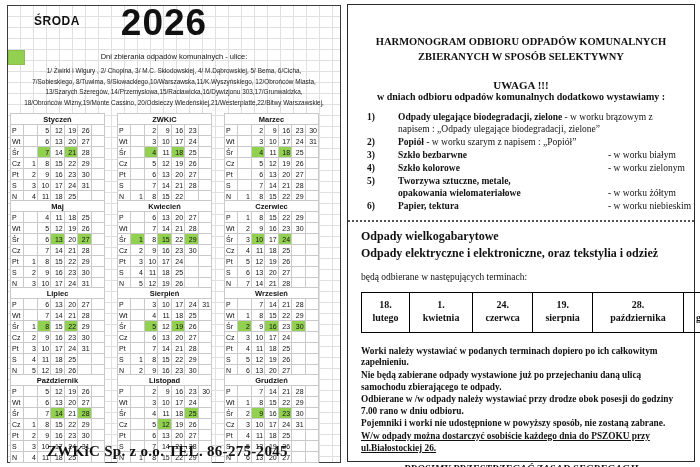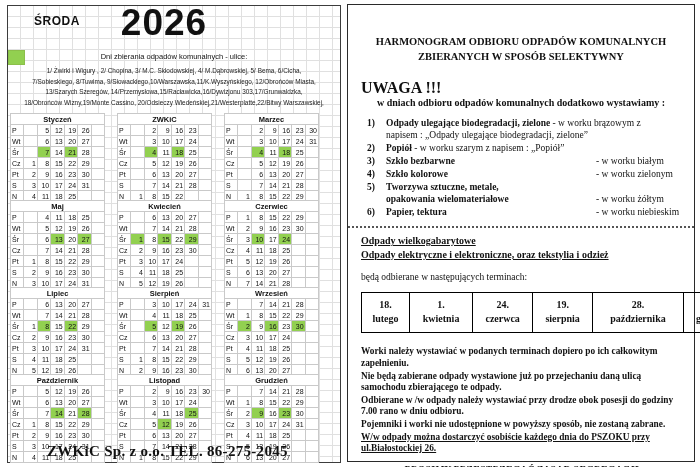--- a/index.html
+++ b/index.html
@@ -32,30 +32,30 @@
   table.month td.dl{text-align:left;padding:0 0 0 1px;width:14px;font-size:7px;}
   table.month td.hl{background:var(--hl,#92d050);}
   .lp-footer{position:absolute;bottom:2px;left:0;width:96%;text-align:center;
              font-family:"Liberation Serif",serif;font-weight:bold;font-size:15px;letter-spacing:.3px;}
 
   
   .right-page{position:absolute;left:347px;top:4px;width:348px;height:458px;
     border:1px solid #2a2a2a;background:#fff;font-family:"Liberation Serif",serif;
     box-sizing:border-box;padding:0 13px;}
   .rp-title{margin-top:30px;text-align:center;font-weight:bold;font-size:10.5px;line-height:1.4;}
-  .uwaga{margin-top:15px;font-weight:bold;font-size:16px;}
+  .uwaga{margin-top:15px;text-align:center;font-weight:bold;font-size:11px;}
   .uwaga-sub{text-align:center;font-weight:bold;font-size:10px;margin-top:0;}
   .waste-items{margin-top:10px;font-size:9.5px;padding-left:6px;}
   .item{display:flex;margin-bottom:1px;}
   .num{width:19px;font-weight:bold;flex:none;}
   .item-body{flex:1;}
-  .item-line{position:relative;line-height:1.25;}
+  .item-line{position:relative;line-height:1.25;margin-left:12px;}
   .bag{position:absolute;left:210px;top:0;white-space:nowrap;font-weight:normal;}
   .dotted-sep{border:none;border-top:2px dotted #555;margin:8px -13px 6px -13px;}
-  .bulky-heads{font-weight:bold;font-size:10px;line-height:1.35;text-decoration:underline;}
+  .bulky-heads{font-weight:bold;font-size:12px;line-height:1.35;}
   .terms-intro{font-size:9.5px;margin-top:11px;}
   table.terms{margin-top:10px;border-collapse:collapse;width:382px;}
   table.terms td{border:1.5px solid #000;text-align:center;font-weight:bold;font-size:10px;
                  padding:5px 3px 7px 3px;line-height:1.35;}
   .notes{margin-top:13px;font-weight:bold;font-size:9.3px;line-height:1.25;}
   .note{margin-bottom:1px;}
   .note-underlined{font-weight:bold;font-size:9.3px;line-height:1.25;text-decoration:underline;}
   .rp-footer-italic{margin-top:9px;text-align:center;font-style:italic;font-weight:bold;font-size:10.5px;}
 </style>
 </head>

